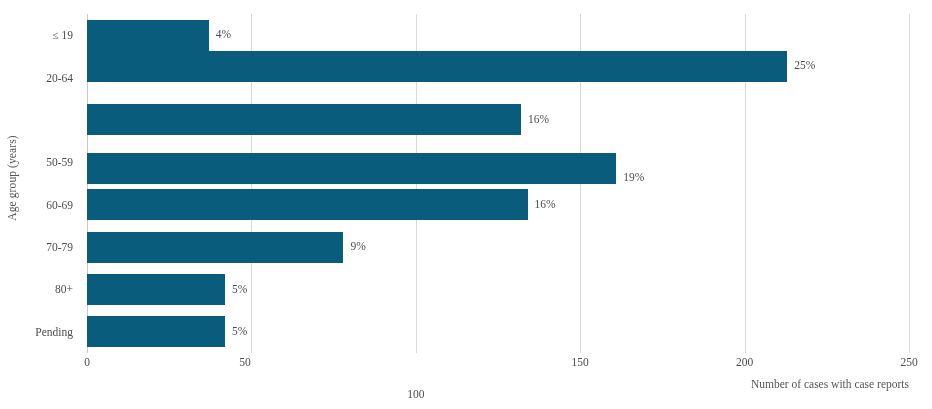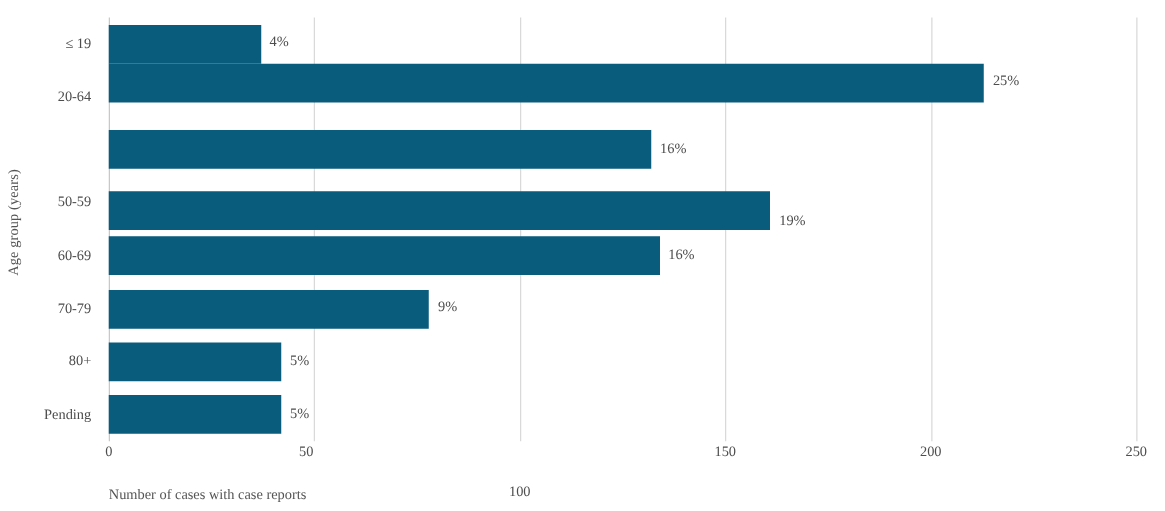--- a/index.html
+++ b/index.html
@@ -127,23 +127,23 @@
     top: 0;
     transform: translateX(-50%);
     font-size: 11.5px;
     color: #4d4d4d;
     white-space: nowrap;
   }
 
   #x-axis-title {
     position: absolute;
     left: 87px;
-    top: 390px;
+    top: 378px;
     width: 822px;
-    text-align: left;
+    text-align: right;
     font-size: 11.5px;
     color: #555555;
   }
 </style>
 </head>
 <body>
 
 <div id="chart-root">
 
   <div id="y-axis-title">

